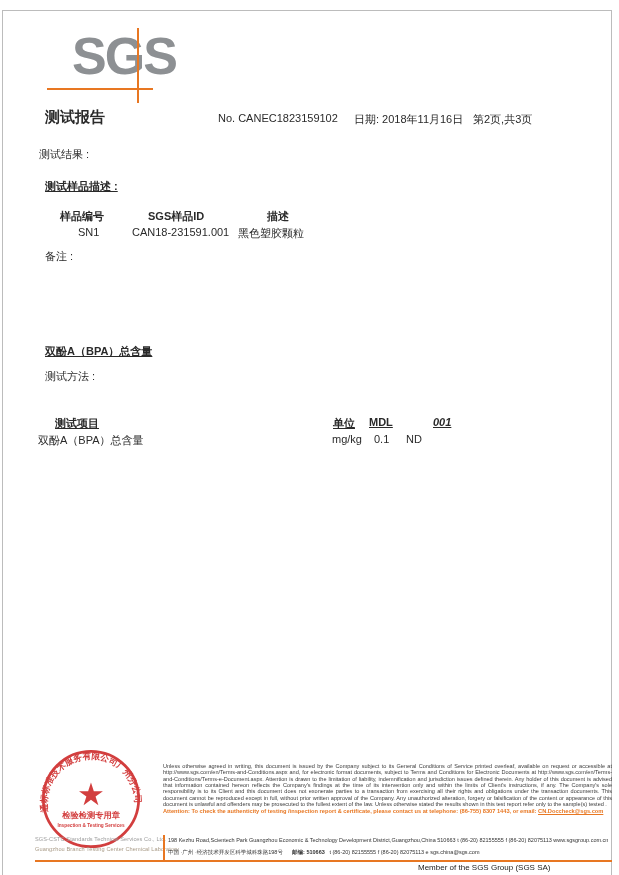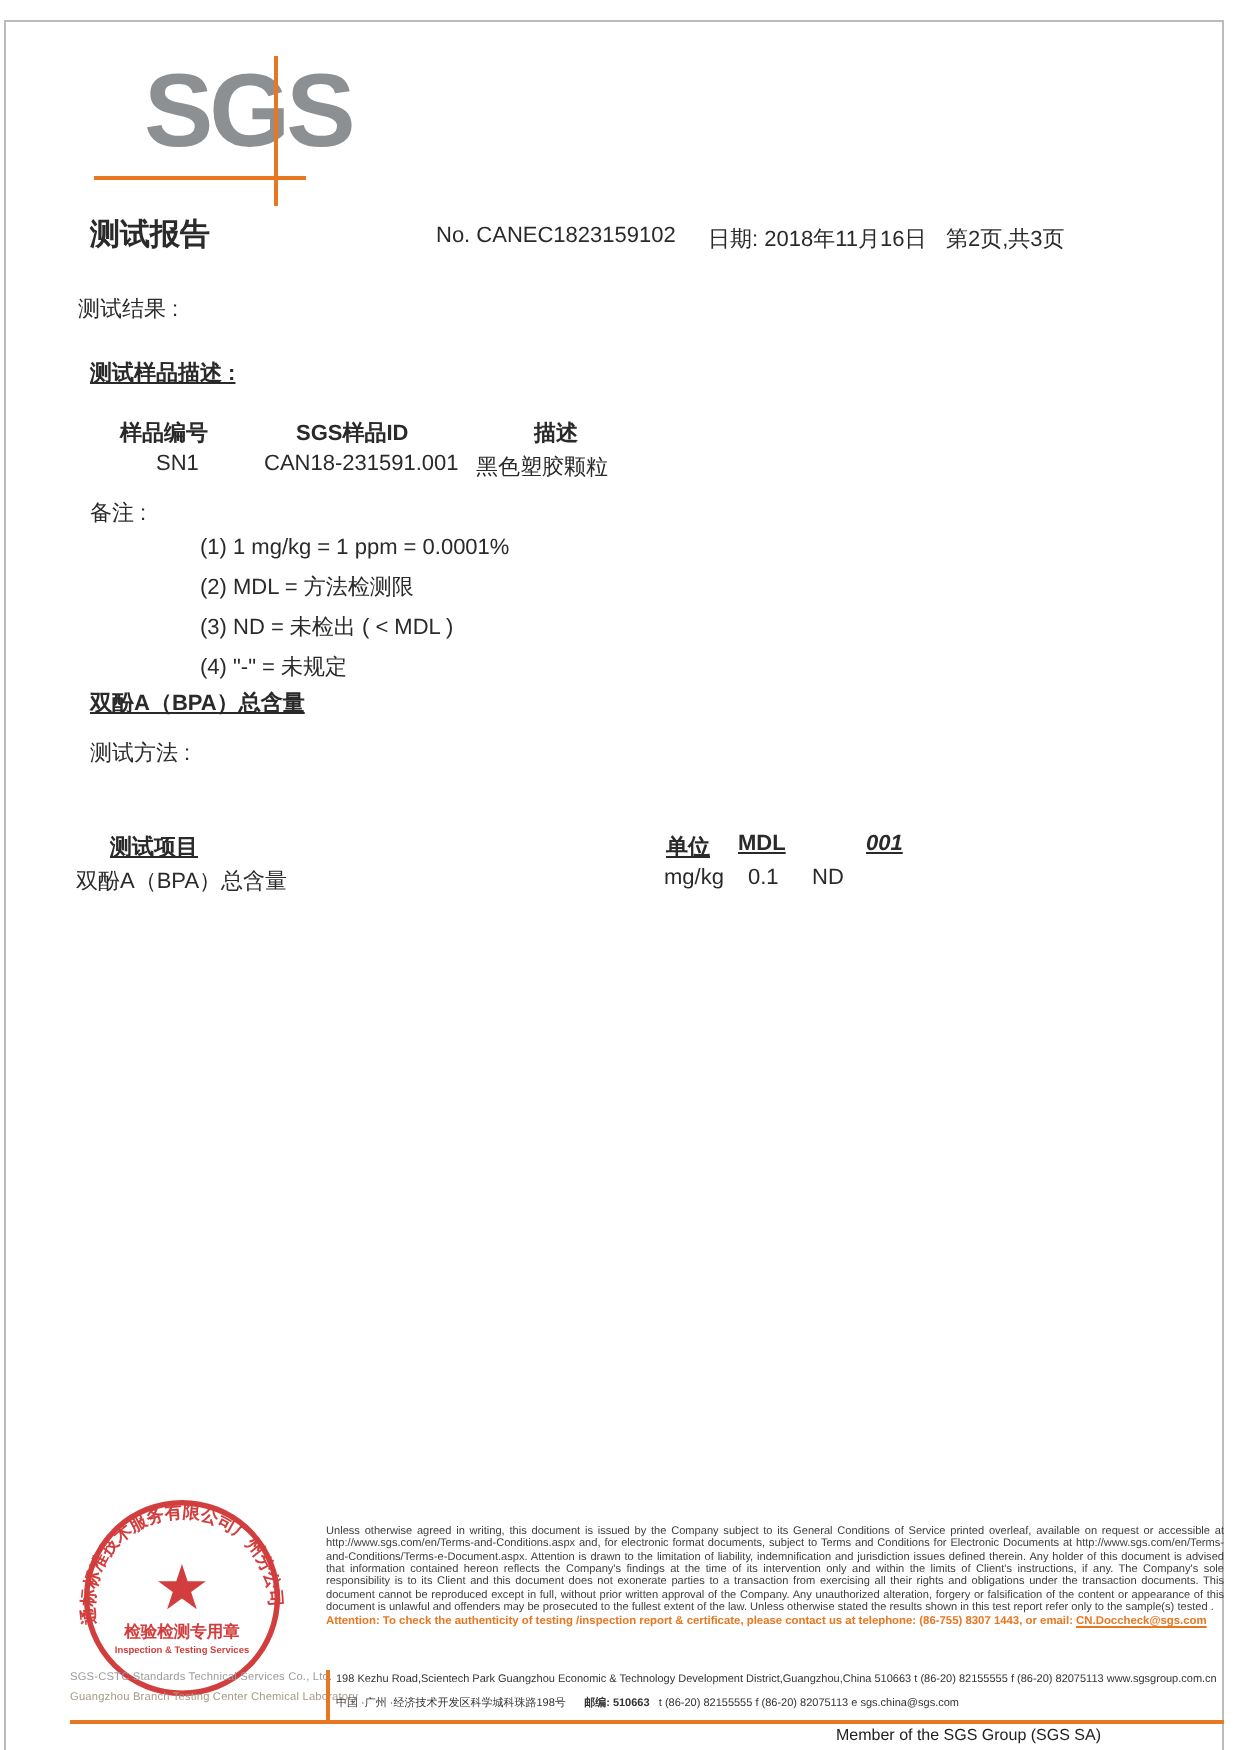--- a/index.html
+++ b/index.html
@@ -65,26 +65,20 @@
   <div>
     <span class="abs t11 bold" style="left:60px;  top:209px;">样品编号</span>
     <span class="abs t11 bold" style="left:148px; top:209px;">SGS样品ID</span>
     <span class="abs t11 bold" style="left:267px; top:209px;">描述</span>
     <span class="abs t11" style="left:78px;  top:226px;">SN1</span>
     <span class="abs t11" style="left:132px; top:226px;">CAN18-231591.001</span>
     <span class="abs t11" style="left:238px; top:226px;">黑色塑胶颗粒</span>
   </div>
 
   <div class="abs t11" style="left:45px; top:249px;">备注 :</div>
-  <div class="notes-list">
-    <div>(1) 1 mg/kg = 1 ppm = 0.0001%</div>
-    <div>(2) MDL = 方法检测限</div>
-    <div>(3) ND = 未检出 ( &lt; MDL )</div>
-    <div>(4) "-" = 未规定</div>
-  </div>
 
   <div class="abs sec-title" style="left:45px; top:344px;">双酚A（BPA）总含量</div>
   <div class="abs t11" style="left:45px; top:369px;">测试方法 :</div>
 
   <div>
     <span class="abs t11 bold ul" style="left:55px;  top:416px;">测试项目</span>
     <span class="abs t11 bold ul" style="left:333px; top:416px;">单位</span>
     <span class="abs t11 bold ul" style="left:369px; top:416px;">MDL</span>
     <span class="abs t11 bold ul it" style="left:405px; top:416px;">001</span>
     <span class="abs t11" style="left:38px;  top:433px;">双酚A（BPA）总含量</span>

